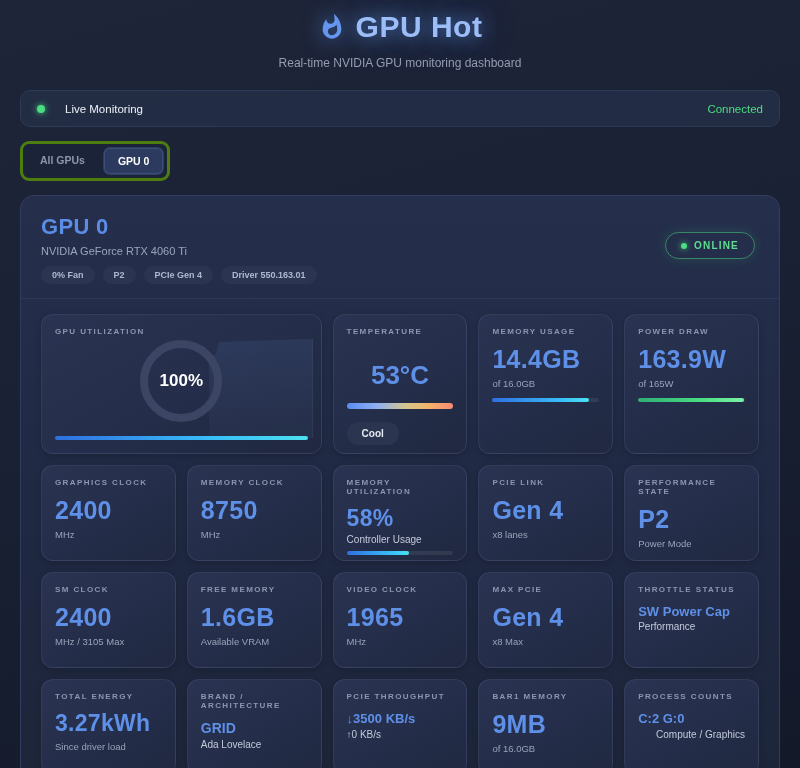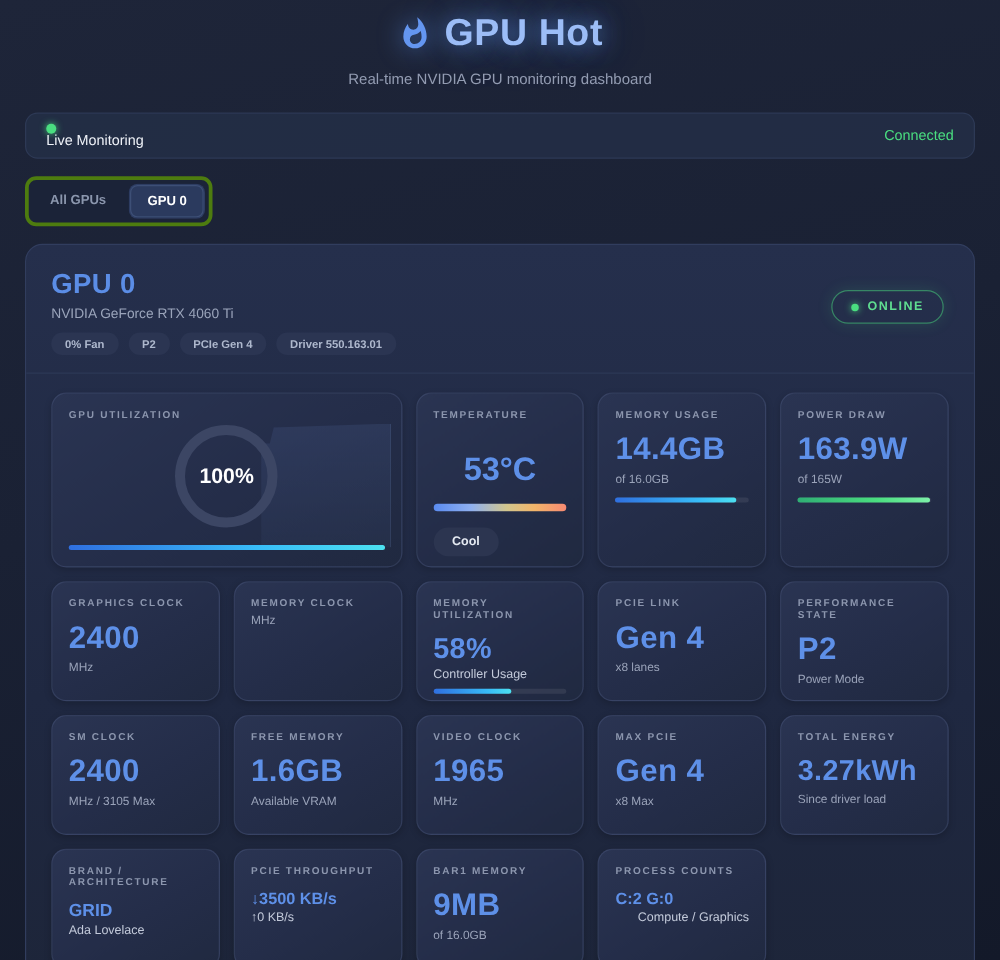--- a/index.html
+++ b/index.html
@@ -17,21 +17,21 @@
     font-size:30px; font-weight:800; color:#9cbdf7; letter-spacing:.5px;
     text-shadow:0 0 18px rgba(96,150,240,.75), 0 0 42px rgba(96,150,240,.4);
   }
   .app-subtitle { margin-top:12px; font-size:12px; color:#939cb2; }
   
   .status-bar {
     margin:20px 20px 0; height:37px; border-radius:10px;
     background:rgba(36,47,72,.78); border:1px solid #2d3955;
     display:flex; align-items:center; justify-content:space-between; padding:0 16px;
   }
-  .status-left { display:flex; gap:0; font-size:11.5px; color:#eef1f7;flex-direction:column; }
+  .status-left { display:flex; align-items:center; gap:20px; font-size:11.5px; color:#eef1f7; }
   .dot { width:8px; height:8px; border-radius:50%; background:#4ade80; box-shadow:0 0 6px rgba(74,222,128,.9); }
   .status-right { font-size:11.5px; color:#4ade80; }
   
   .tabs {
     margin:14px 20px 0; display:inline-flex; gap:4px;
     background:rgba(28,36,57,.9); border:3px solid #4d7c0f; border-radius:9px; padding:3px;
   }
   .tab { font-size:10.5px; font-weight:700; color:#8b96ad; padding:7px 14px; border-radius:7px; cursor:pointer; }
   .tab.active { background:#2b3a5e; border:1px solid #41538020; box-shadow:inset 0 0 0 1px #3d4f76; color:#ffffff; }
   
@@ -196,20 +196,21 @@
     </div>
 
     <div class="mcard short">
       <div class="mlabel">GRAPHICS CLOCK</div>
       <div class="mvalue">2400</div>
       <div class="msub">MHz</div>
     </div>
 
     <div class="mcard short">
       <div class="mlabel">MEMORY CLOCK</div>
+      <div class="mvalue">8750</div>
       <div class="msub">MHz</div>
     </div>
 
     <div class="mcard short">
       <div class="mlabel">MEMORY UTILIZATION</div>
       <div class="mvalue" style="font-size:23px;">58%</div>
       <div class="msub-light" style="margin-top:2px;">Controller Usage</div>
       <div class="bar-track" style="margin-top:6px;">
         <div class="bar-fill fill-blue" style="width: 58%;"></div>
       </div>
@@ -244,20 +245,25 @@
       <div class="mvalue">1965</div>
       <div class="msub">MHz</div>
     </div>
 
     <div class="mcard short">
       <div class="mlabel">MAX PCIE</div>
       <div class="mvalue">Gen 4</div>
       <div class="msub">x8 Max</div>
     </div>
 
+    <div class="mcard short">
+      <div class="mlabel">THROTTLE STATUS</div>
+      <div class="mvalue-sm">SW Power Cap</div>
+      <div class="msub-light" style="margin-top:2px;">Performance</div>
+    </div>
 
     <div class="mcard short">
       <div class="mlabel">TOTAL ENERGY</div>
       <div class="mvalue" style="font-size:23px;">3.27kWh</div>
       <div class="msub">Since driver load</div>
     </div>
 
     <div class="mcard short">
       <div class="mlabel">BRAND / ARCHITECTURE</div>
       <div class="mvalue-sm" style="font-size:14px;">GRID</div>

